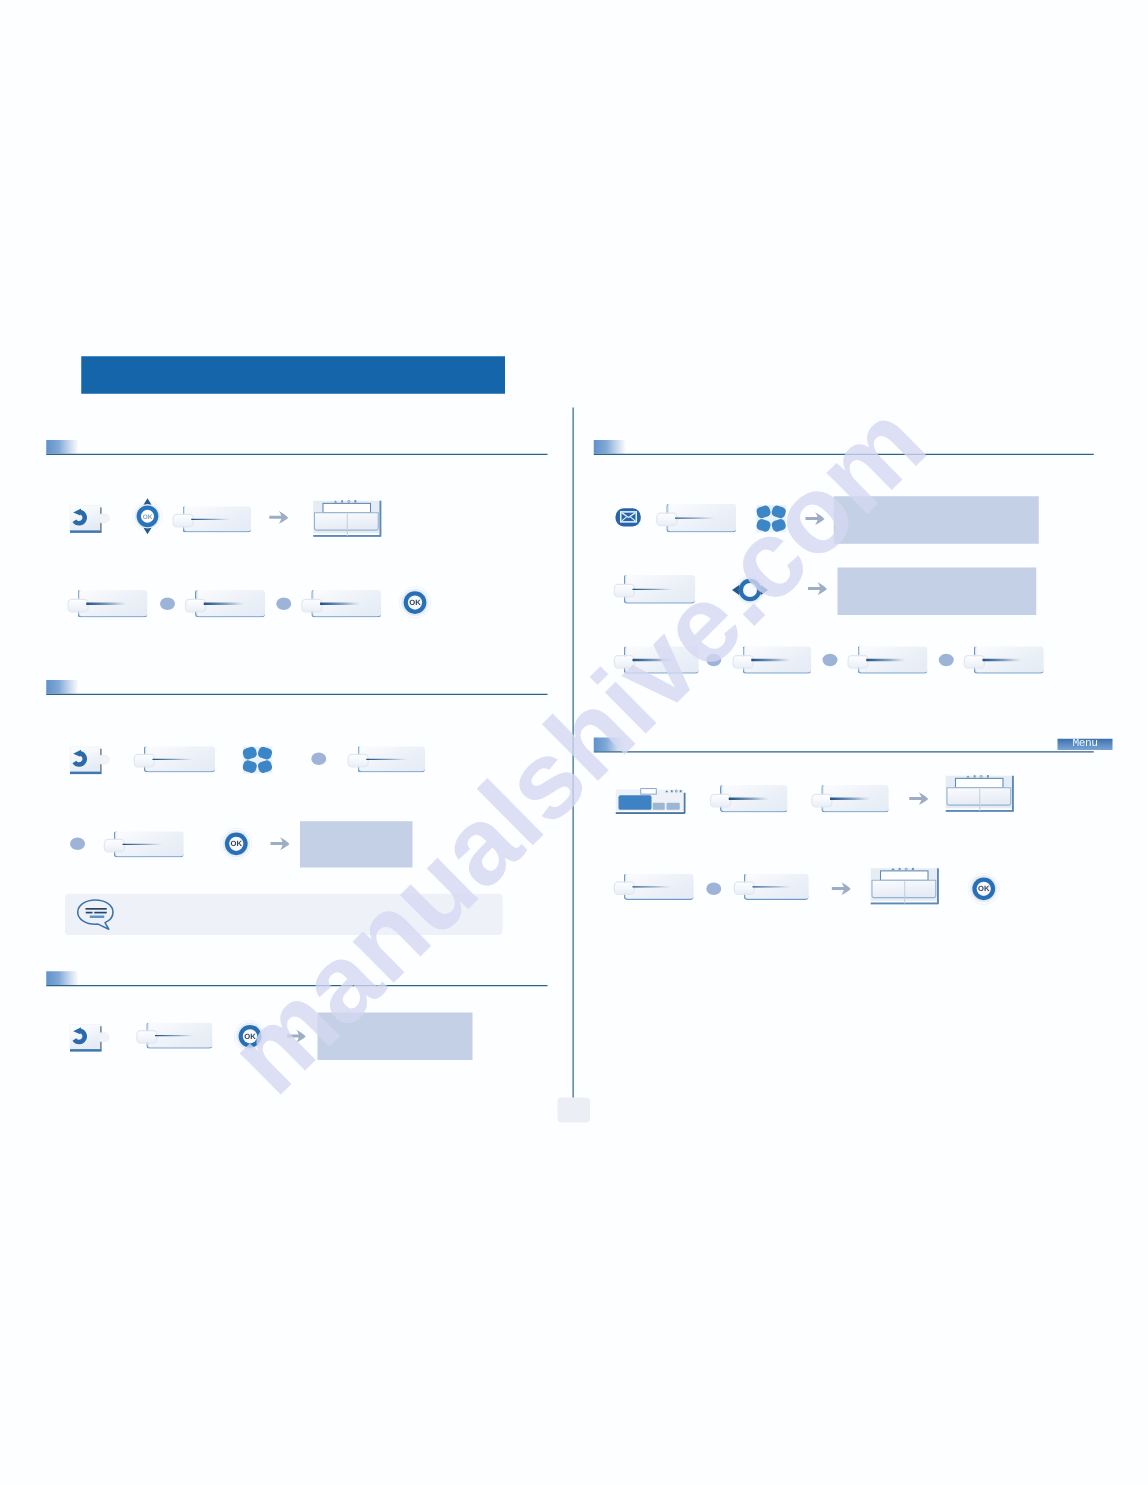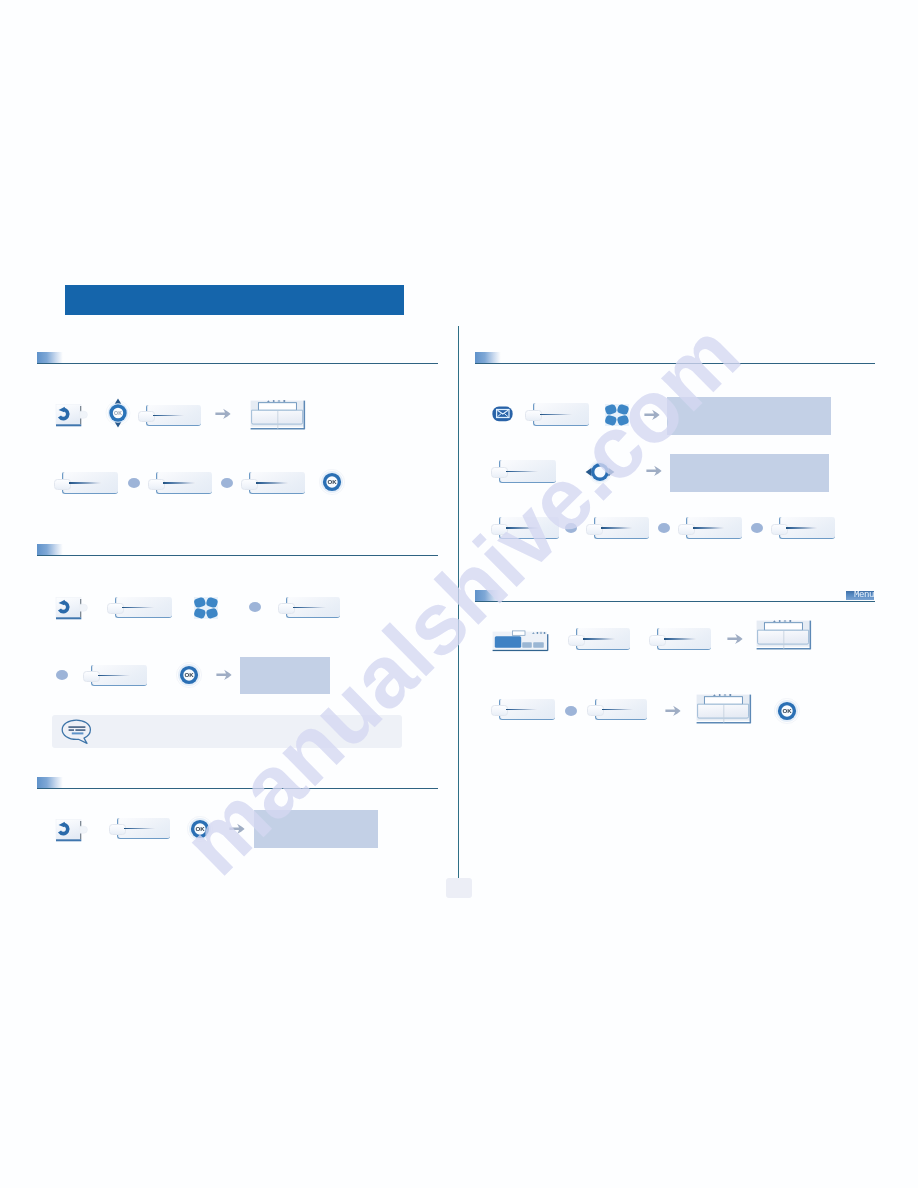--- a/index.html
+++ b/index.html
@@ -45,21 +45,21 @@
 
   
   .arr{position:absolute;width:17px;height:14px;}
   .ico{position:absolute;line-height:0;}
 
   
   .note{position:absolute;background:#eef1f7;border-radius:3px;}
 
   
   .menubadge{position:absolute;background:linear-gradient(180deg,#3f6fa6 0%,#5387c0 38%,#7aa3d2 100%);
-     width:28px;height:9px;line-height:9px;text-align:right;overflow:hidden;}
+     width:44px;height:9px;line-height:9px;text-align:center;overflow:hidden;}
   .menubadge span{font-family:"Liberation Mono","DejaVu Sans Mono",monospace;font-size:9px;color:#eef6ff;
      letter-spacing:-0.4px;position:absolute;left:0;right:0;top:-0.3px;line-height:9px;}
 </style>
 </head>
 <body>
 
 <div class="page">
 
   <svg width="0" height="0" style="position:absolute">
    <defs>

